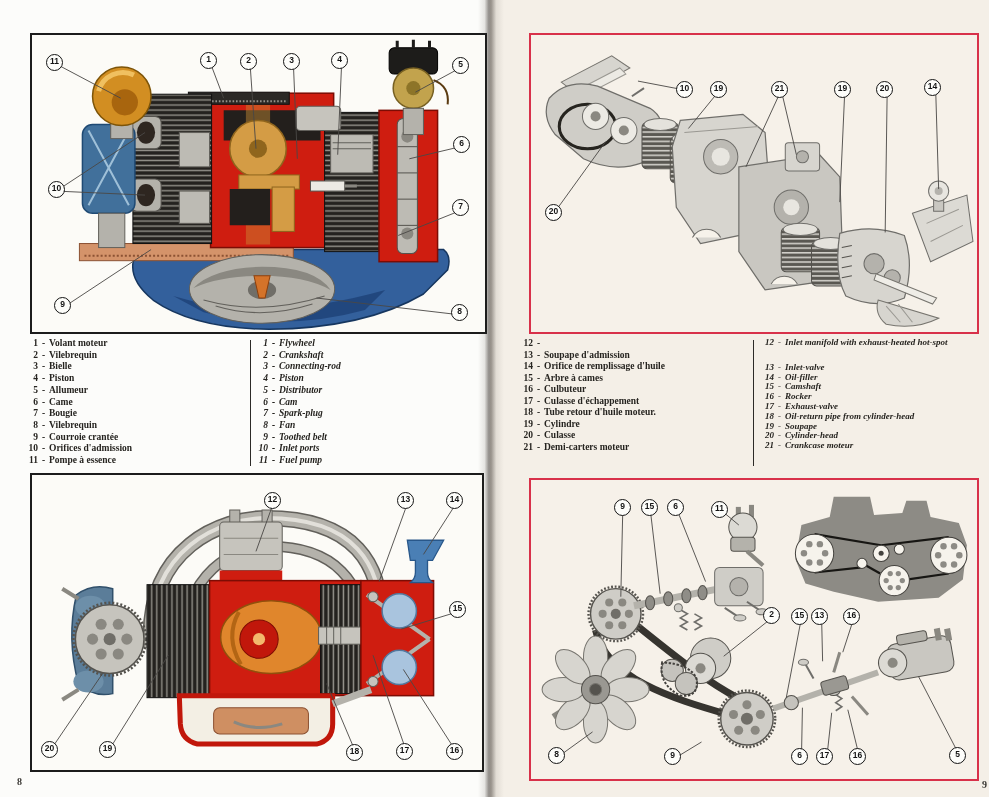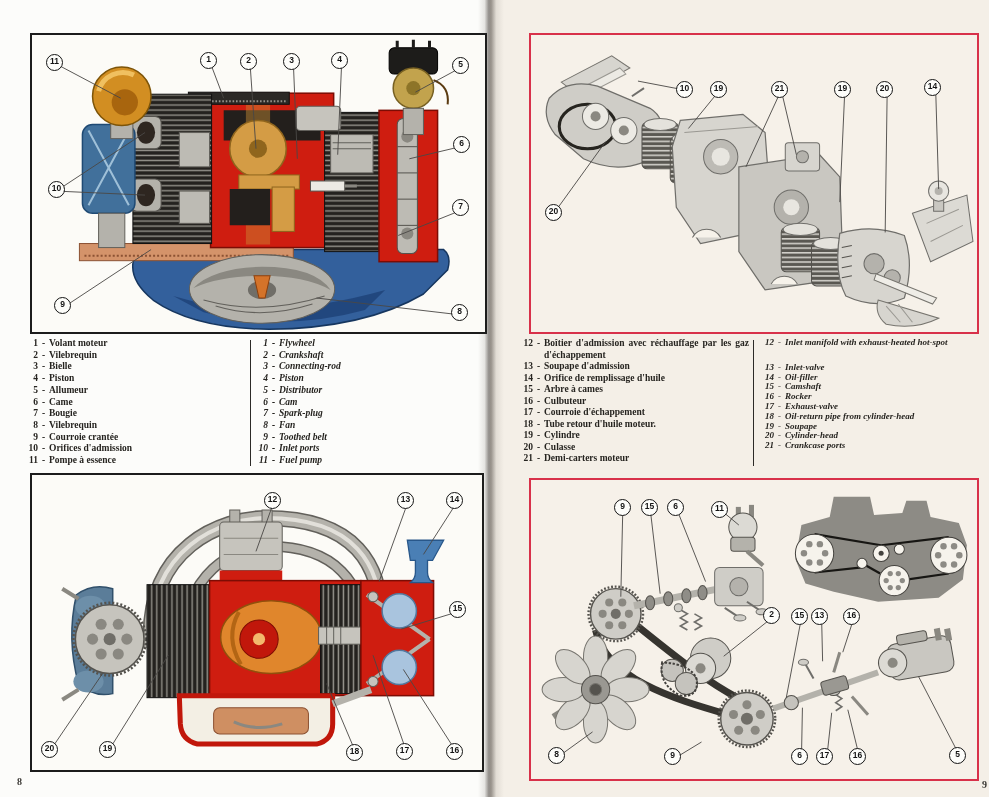--- a/index.html
+++ b/index.html
@@ -662,21 +662,20 @@
         <span class="pdash">-</span>
         <span class="ptext">Fuel pump</span>
       </div>
     </div>
 
   <div class="plist" id="list-rfr">
 
       <div class="prow">
         <span class="pnum">12</span>
         <span class="pdash">-</span>
-        <span class="ptext">Boîtier d'admission avec réchauffage par les gaz d'échappement</span>
       </div>
 
       <div class="prow">
         <span class="pnum">13</span>
         <span class="pdash">-</span>
         <span class="ptext">Soupape d'admission</span>
       </div>
 
       <div class="prow">
         <span class="pnum">14</span>
@@ -692,21 +691,21 @@
 
       <div class="prow">
         <span class="pnum">16</span>
         <span class="pdash">-</span>
         <span class="ptext">Culbuteur</span>
       </div>
 
       <div class="prow">
         <span class="pnum">17</span>
         <span class="pdash">-</span>
-        <span class="ptext">Courroie d'échappement</span>
+        <span class="ptext">Culasse d'échappement</span>
       </div>
 
       <div class="prow">
         <span class="pnum">18</span>
         <span class="pdash">-</span>
         <span class="ptext">Tube retour d'huile moteur.</span>
       </div>
 
       <div class="prow">
         <span class="pnum">19</span>
@@ -781,19 +780,19 @@
 
       <div class="prow">
         <span class="pnum">20</span>
         <span class="pdash">-</span>
         <span class="ptext">Cylinder-head</span>
       </div>
 
       <div class="prow">
         <span class="pnum">21</span>
         <span class="pdash">-</span>
-        <span class="ptext">Crankcase ports</span>
+        <span class="ptext">Crankcase moteur</span>
       </div>
     </div>
 
   <span class="pageno" id="pn-8">8</span>
   <span class="pageno" id="pn-9">9</span>
 </div>
 
 </body></html>

